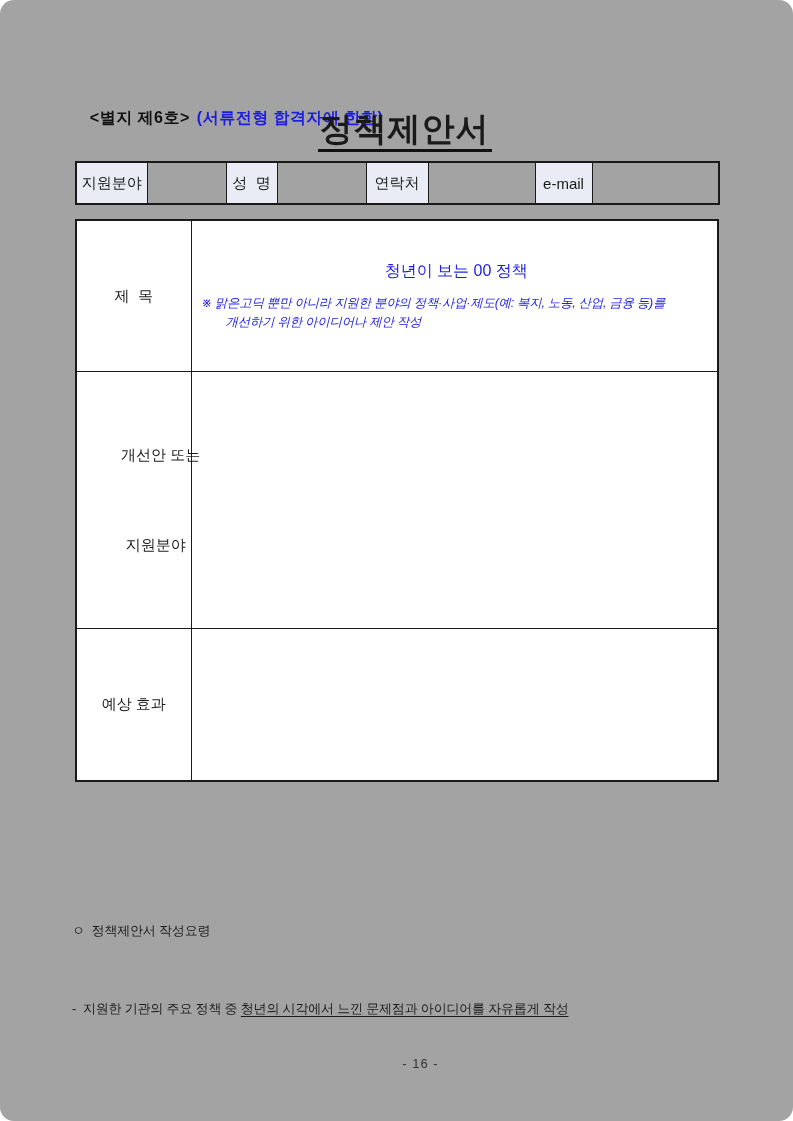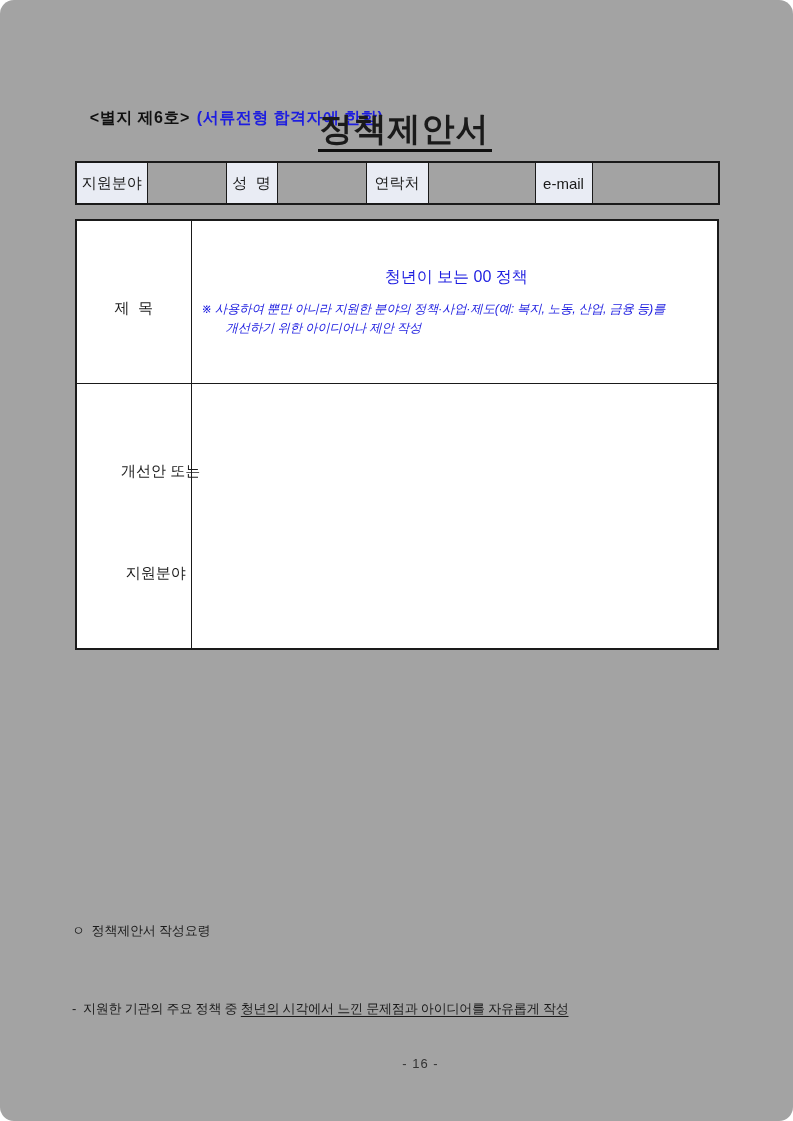--- a/index.html
+++ b/index.html
@@ -46,21 +46,21 @@
   .shade { background:#e9ecf4; }
 
   
   .main-table {
     position:absolute; left:75px; top:219px;
     width:642px; table-layout:fixed; border-collapse:collapse;
     border:2px solid #1a1a1a;
   }
   .main-table td { border:1px solid #1a1a1a; vertical-align:middle; background:#ffffff; }
   .lbl { text-align:center; font-size:15px; line-height:2.0; white-space:pre; }
-  .lbl span { display:block;margin-top:12px; }
+  .lbl span { display:block; }
   .r1 td { height:72px; }
   .r2 td { height:150px; }
   .r3 td { height:257px;padding-left:44px; }
   .r4 td { height:152px; }
 
   .title-cell { vertical-align:top; padding:7px 6px 6px 10px; }
   .sample-title {
     text-align:center; color:#1d1de0;
     font-size:16px; font-weight:500; margin-bottom:12px;
   }
@@ -130,29 +130,35 @@
         <col style="width:527px">
     </colgroup>
     <tbody>
         <tr class="r1">
       <td class="lbl">
         <span>제  목</span>
       </td>
       <td class="title-cell">
         <div class="sample-title">청년이 보는 00 정책</div>
         <div class="guide">
-          <span class="g1">※ 사용하여 뿐만 아니라 지원한 분야의 정책·사업·제도(예: 복지, 노동, 산업, 금융 등)를</span>
+          <span class="g1">※ 맑은고딕 뿐만 아니라 지원한 분야의 정책·사업·제도(예: 복지, 노동, 산업, 금융 등)를</span>
           <span class="g2">개선하기 위한 아이디어나 제안 작성</span>
         </div>
       </td>
     </tr>
     <tr class="r3">
       <td class="lbl">
         <span>개선안 또는</span>
         <span>지원분야</span>
+      </td>
+      <td></td>
+    </tr>
+    <tr class="r4">
+      <td class="lbl">
+        <span>예상 효과</span>
       </td>
       <td></td>
     </tr>
   </tbody>
     </table>
 
   <div class="notes">
     <div class="note-line">ㅇ  정책제안서 작성요령</div>
     <div class="note-line"><span>-  지원한 기관의 주요 정책 중 </span><span class="ul">청년의 시각에서 느낀 문제점과 아이디어를 자유롭게 작성</span></div>
     

